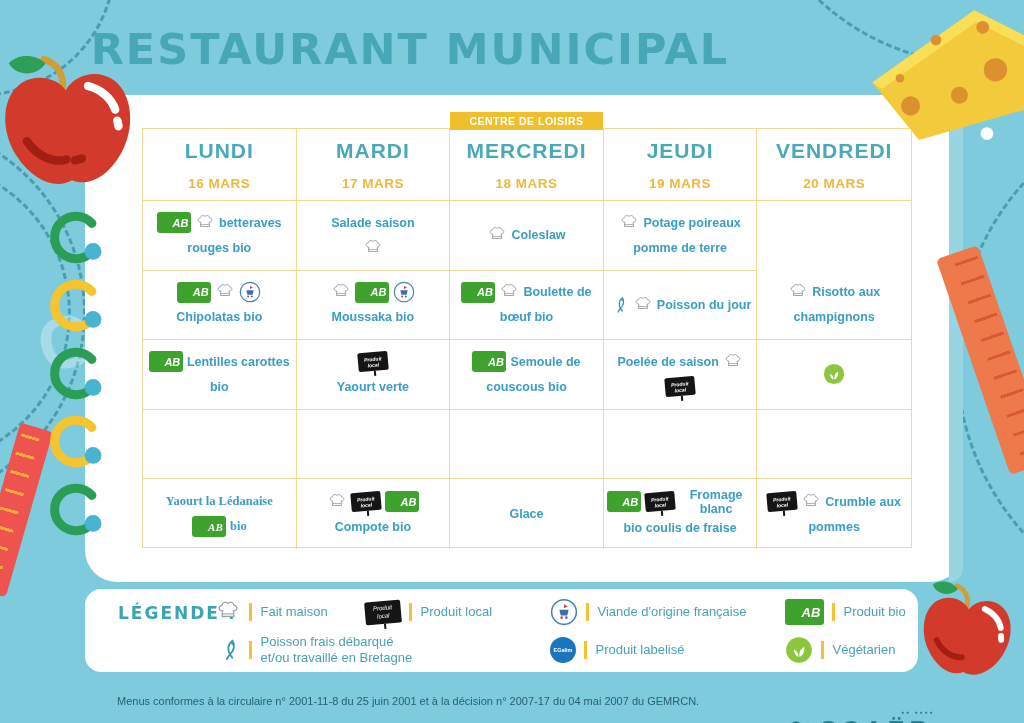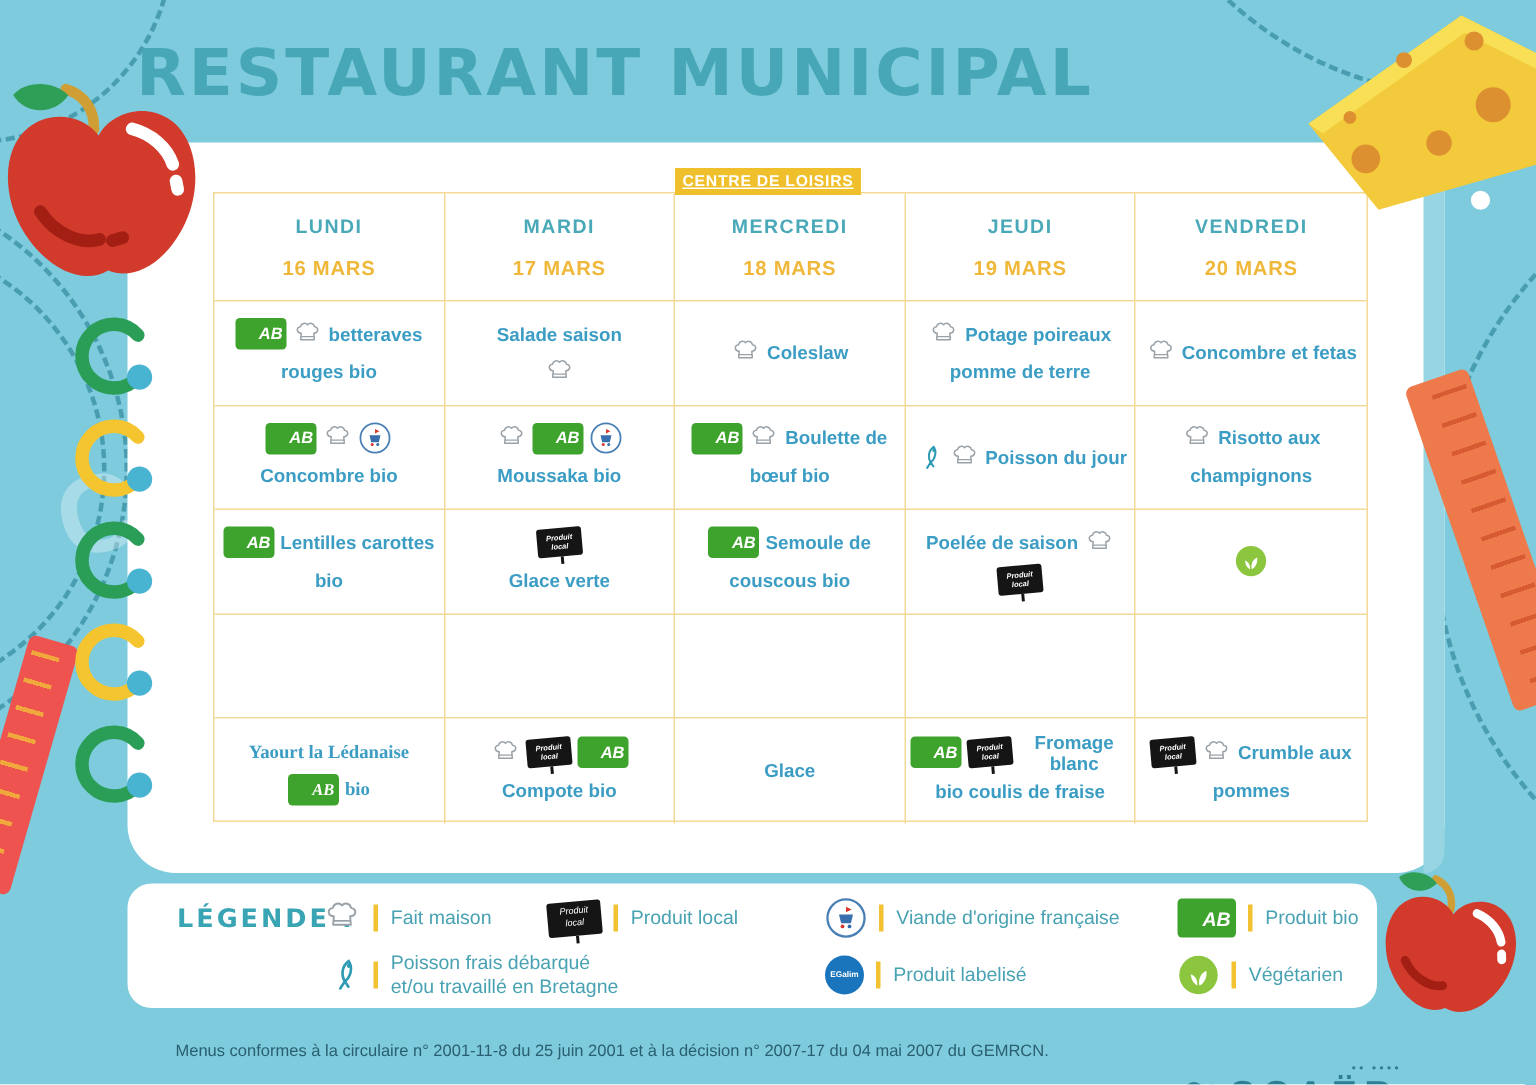--- a/index.html
+++ b/index.html
@@ -24,33 +24,33 @@
   .ruler-orange .ticks{right:4px;background:repeating-linear-gradient(to bottom,#d75a33 0 3px,transparent 3px 20px);}
   
   .title{position:absolute;left:85px;top:24px;width:650px;text-align:center;margin:0;
          font-size:43px;font-weight:800;letter-spacing:2px;color:#48a7b6;z-index:2;
          font-family:"DejaVu Sans",sans-serif;}
   
   .card{position:absolute;left:85px;top:95px;width:878px;height:487px;background:#ffffff;
         border-radius:32px;z-index:2;}
   .card-edge{position:absolute;right:0;top:0;bottom:0;width:14px;background:#98d5e2;
              border-radius:0 32px 32px 0;}
-  .banner{position:absolute;left:450px;top:112px;width:124px;height:18px;background:#f0bf2c;
+  .banner{position:absolute;left:450px;top:112px;width:153px;height:18px;background:#f0bf2c;
           color:#fff;font-size:10.5px;font-weight:bold;letter-spacing:.5px;display:flex;
-          align-items:center;justify-content:center;z-index:3;text-decoration:underline;}
+          align-items:center;justify-content:center;z-index:3;}
   
   .menu-table{position:absolute;left:57px;top:33px;width:770px;height:420px;display:grid;
               grid-template-columns:repeat(5,1fr);grid-template-rows:72px repeat(5,69.6px);
               border:1px solid #f2d995;box-sizing:border-box;}
   .mt-head,.mt-cell{border-right:1px solid #f2d995;border-bottom:1px solid #f2d995;
               display:flex;flex-direction:column;align-items:center;justify-content:center;
               box-sizing:border-box;overflow:hidden;}
   .last-col{border-right:none;}
   .last-row{border-bottom:none;}
-  .day-name{color:#4aa9b8;font-size:13px;font-weight:bold;letter-spacing:1px;}
+  .day-name{color:#4aa9b8;font-size:21px;font-weight:bold;letter-spacing:1px;}
   .day-date{color:#f0b83a;font-size:13.5px;font-weight:bold;letter-spacing:.5px;margin-top:13px;}
   .mt-cell{color:#3c9dc4;font-size:12.5px;font-weight:bold;padding:2px 3px;}
   .cell-line{display:flex;align-items:center;justify-content:center;gap:4px;min-height:25px;
              text-align:center;}
   
   .ic{display:inline-flex;align-items:center;justify-content:center;flex:none;}
   .ic-bio{width:21px;height:21px;background:#3ea32c;border-radius:3px;color:#fff;
           font-weight:bold;font-style:italic;font-size:11px;padding-left:13px;}
   .ic-bio.big{width:26px;height:26px;font-size:13px;}
   .ic-egalim{width:22px;height:22px;background:#1b75bc;border-radius:50%;color:#fff;
@@ -136,21 +136,21 @@
               <svg width="22" height="22" viewBox="0 0 24 24">
                 <circle cx="12" cy="12" r="10.6" fill="#fff" stroke="#4a7fb5" stroke-width="1.3"></circle>
                 <path d="M8 10 h8 l-1.2 5 H9.2 Z" fill="#3a6fae"></path>
                 <path d="M12 10 V5.5 l3.2 1.6 -3.2 1.6" fill="#d8372c"></path>
                 <circle cx="10" cy="16.8" r="1.1" fill="#d8372c"></circle>
                 <circle cx="14" cy="16.8" r="1.1" fill="#3a6fae"></circle>
               </svg>
             </span>
           </div>
           <div class="cell-line">
-            <span>Concombre bio</span>
+            <span>Chipolatas bio</span>
           </div>
         </div>
         <div class="mt-cell" style="grid-area: 4 / 1;">
           <div class="cell-line">
             <span class="ic ic-bio">AB</span>
             <span>Lentilles carottes</span>
           </div>
           <div class="cell-line">
             <span>bio</span>
           </div>
@@ -206,21 +206,21 @@
           </div>
         </div>
         <div class="mt-cell" style="grid-area: 4 / 2;">
           <div class="cell-line">
             <span class="ic ic-local">
               <span>Produit</span>
               <span>local</span>
             </span>
           </div>
           <div class="cell-line">
-            <span>Glace verte</span>
+            <span>Yaourt verte</span>
           </div>
         </div>
         <div class="mt-cell" style="grid-area: 5 / 2;"></div>
         <div class="mt-cell last-row" style="grid-area: 6 / 2;">
           <div class="cell-line">
             <span class="ic">
               <svg width="20" height="20" viewBox="0 0 22 22">
                 <path d="M6.4 10 C3 10 2.3 5.7 5.9 5.3 C6.3 2.8 9.4 2 11 3.9 C12.6 2 15.7 2.8 16.1 5.3 C19.7 5.7 19 10 15.6 10 L16 14.8 L6 14.8 Z" fill="#fff" stroke="#9aa2a8" stroke-width="1.1" stroke-linejoin="round"></path>
                 <path d="M6.1 12.6 L15.9 12.6" stroke="#9aa2a8" stroke-width="0.9"></path>
               </svg>
@@ -345,31 +345,20 @@
             </span>
             <span>Fromage blanc</span>
           </div>
           <div class="cell-line">
             <span>bio coulis de fraise</span>
           </div>
         </div>
         <div class="mt-head last-col" style="grid-area: 1 / 5;">
           <div class="day-name">VENDREDI</div>
           <div class="day-date">20 MARS</div>
-        </div>
-        <div class="mt-cell last-col" style="grid-area: 2 / 5;">
-          <div class="cell-line">
-            <span class="ic">
-              <svg width="20" height="20" viewBox="0 0 22 22">
-                <path d="M6.4 10 C3 10 2.3 5.7 5.9 5.3 C6.3 2.8 9.4 2 11 3.9 C12.6 2 15.7 2.8 16.1 5.3 C19.7 5.7 19 10 15.6 10 L16 14.8 L6 14.8 Z" fill="#fff" stroke="#9aa2a8" stroke-width="1.1" stroke-linejoin="round"></path>
-                <path d="M6.1 12.6 L15.9 12.6" stroke="#9aa2a8" stroke-width="0.9"></path>
-              </svg>
-            </span>
-            <span>Concombre et fetas</span>
-          </div>
         </div>
         <div class="mt-cell last-col" style="grid-area: 3 / 5;">
           <div class="cell-line">
             <span class="ic">
               <svg width="20" height="20" viewBox="0 0 22 22">
                 <path d="M6.4 10 C3 10 2.3 5.7 5.9 5.3 C6.3 2.8 9.4 2 11 3.9 C12.6 2 15.7 2.8 16.1 5.3 C19.7 5.7 19 10 15.6 10 L16 14.8 L6 14.8 Z" fill="#fff" stroke="#9aa2a8" stroke-width="1.1" stroke-linejoin="round"></path>
                 <path d="M6.1 12.6 L15.9 12.6" stroke="#9aa2a8" stroke-width="0.9"></path>
               </svg>
             </span>
             <span>Risotto aux</span>

